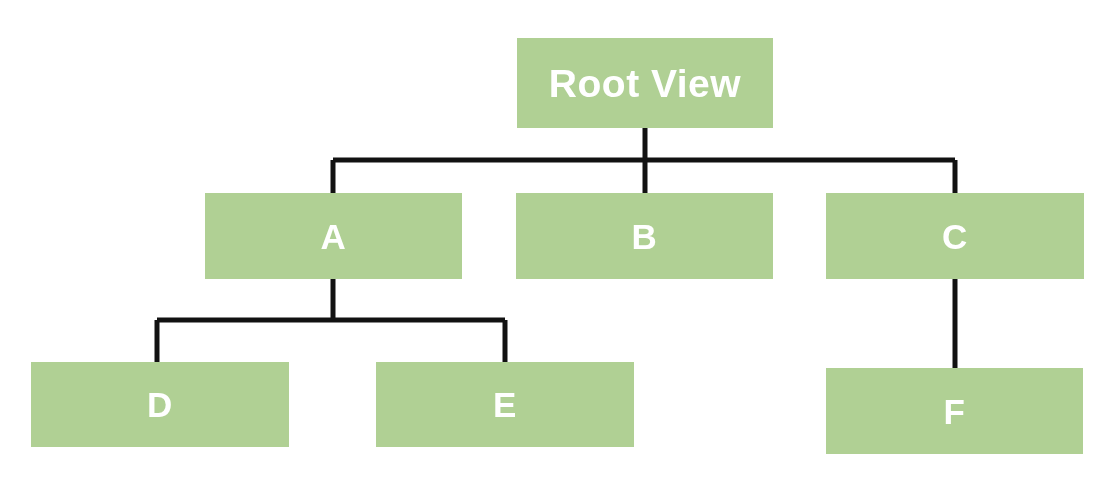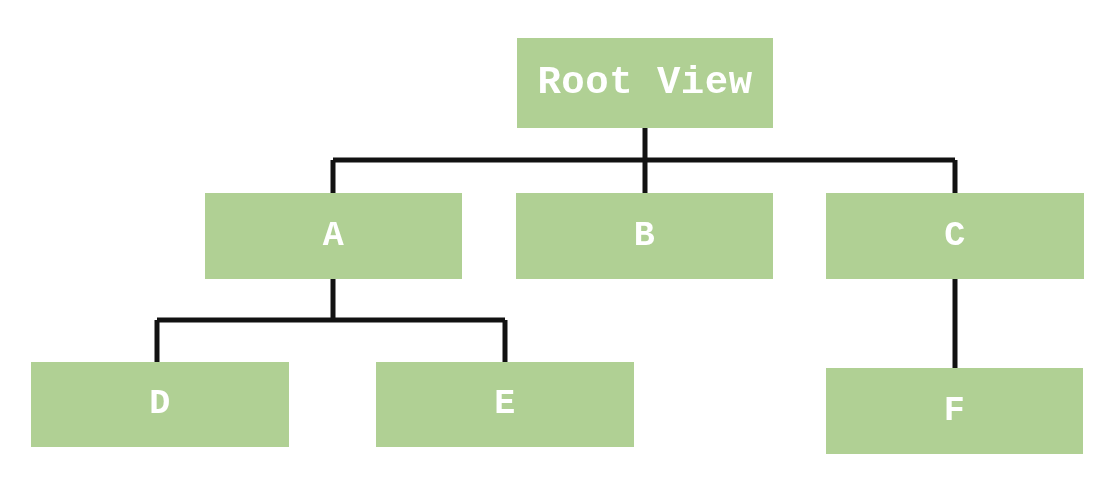--- a/index.html
+++ b/index.html
@@ -6,21 +6,21 @@
     margin: 0;
     padding: 0;
     background: #ffffff;
   }
   #canvas {
     position: relative;
     width: 1114px;
     height: 478px;
     background: #ffffff;
     overflow: hidden;
-    font-family: Liberation Mono, monospace;
+    font-family: Liberation Sans, sans-serif;
   }
   .node {
     position: absolute;
     box-sizing: border-box;
     background: #b0d094;
     display: flex;
     align-items: center;
     justify-content: center;
     color: #ffffff;
     font-weight: bold;

